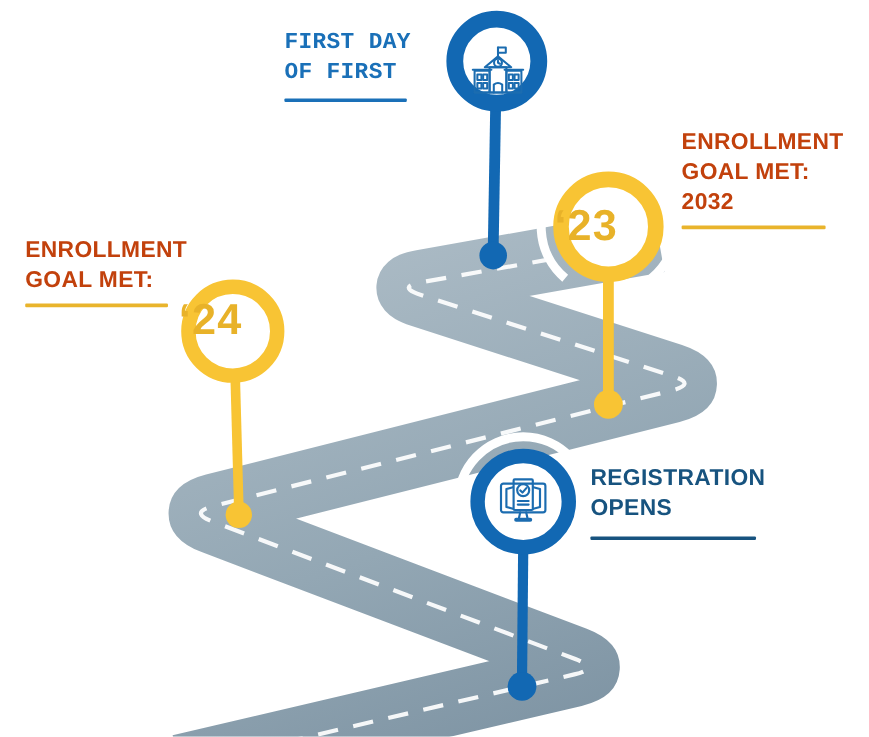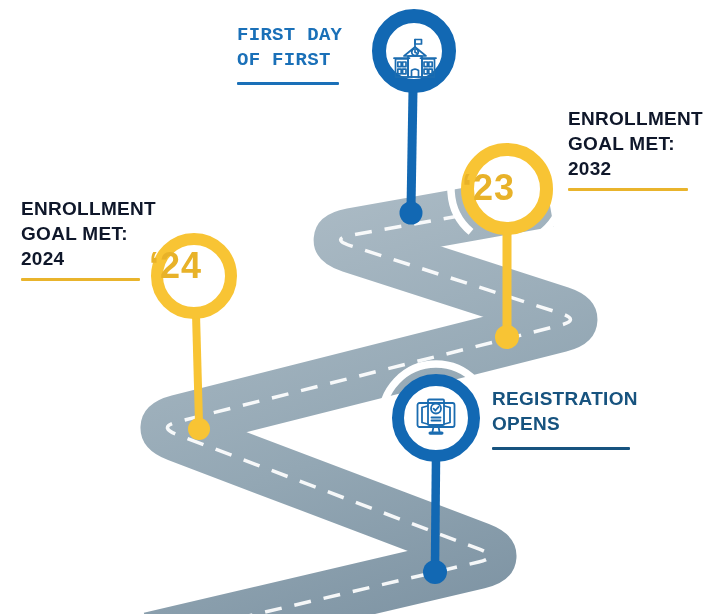--- a/index.html
+++ b/index.html
@@ -10,21 +10,21 @@
   .art{position:absolute;left:0;top:0;width:724px;height:614px;}
   .label{
     position:absolute;font-weight:bold;font-size:19px;line-height:25px;
     letter-spacing:.3px;white-space:nowrap;
   }
   .label .rule{height:3px;margin-top:6px;border-radius:1px;}
   .blue{color:#1a70b8;font-family:Liberation Mono, monospace;}
   .blue .rule{background:#1a70b8;}
   .navy{color:#17537f;}
   .navy .rule{background:#17537f;}
-  .gold{color:#0f172a;}
+  .gold{color:#c2410c;}
   .gold .rule{background:#e9b42c;}
   .label-first-day{left:237px;top:23px;}
   .label-first-day .rule{width:102px;margin-top:9px;}
   .label-2023{left:568px;top:106px;}
   .label-2023 .rule{width:120px;margin-top:7px;}
   .label-2024{left:21px;top:196px;}
   .label-2024 .rule{width:119px;margin-top:7px;}
   .label-registration{left:492px;top:386px;}
   .label-registration .rule{width:138px;margin-top:11px;}
   .badge{
@@ -129,21 +129,20 @@
   <div class="label gold label-2023">
     <div>ENROLLMENT</div>
     <div>GOAL MET:</div>
     <div>2032</div>
     <div class="rule"></div>
   </div>
 
   <div class="label gold label-2024">
     <div>ENROLLMENT</div>
     <div>GOAL MET:</div>
-    <div>2024</div>
     <div class="rule"></div>
   </div>
 
   <div class="label navy label-registration">
     <div>REGISTRATION</div>
     <div>OPENS</div>
     <div class="rule"></div>
   </div>
 
   <div class="badge badge-23">‘23</div>

